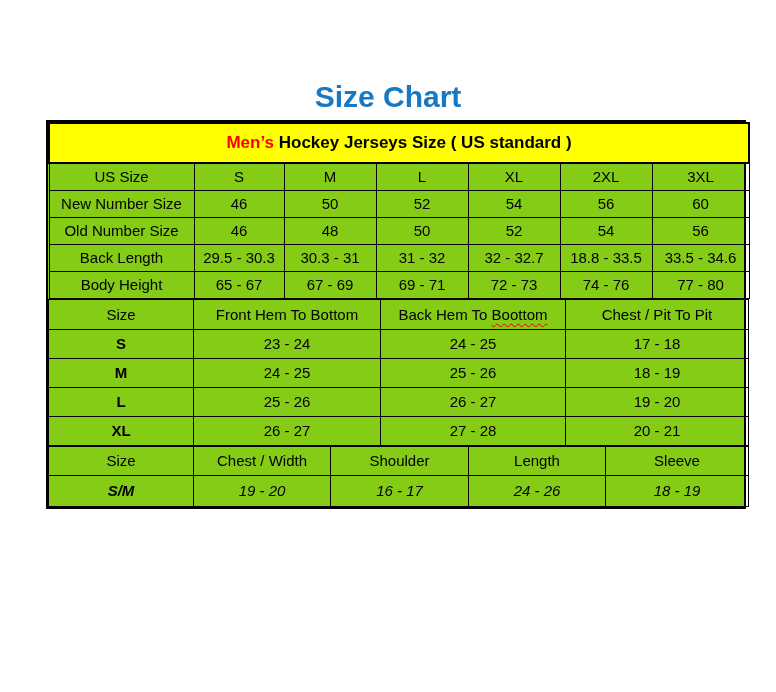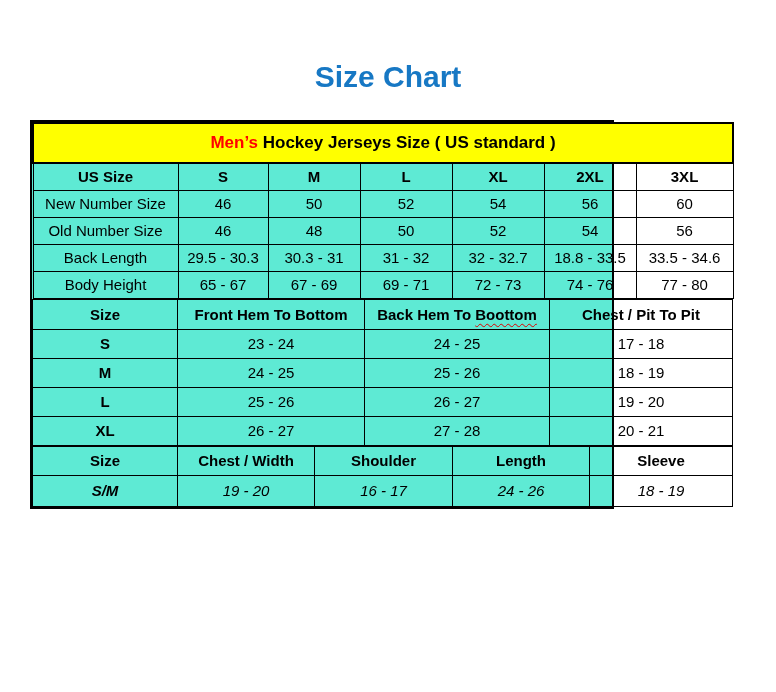--- a/index.html
+++ b/index.html
@@ -10,40 +10,40 @@
     --ink:#000000;
   }
   *{box-sizing:border-box;}
   html,body{margin:0;padding:0;}
   body{
     width:776px;height:692px;position:relative;background:#ffffff;
     font-family:"Liberation Sans", sans-serif;color:var(--ink);
     overflow:hidden;
   }
   .title{
-    position:absolute;top:60px;left:0;right:0;
+    position:absolute;top:80px;left:0;right:0;
     text-align:center;font-size:30px;font-weight:bold;
     color:var(--title-blue);
   }
   .chart-wrap{
-    position:absolute;left:30px;top:120px;width:584px;
-    border:2px solid #000;background:#5eead4;
+    position:absolute;left:46px;top:120px;width:700px;
+    border:2px solid #000;background:#84cc16;
   }
   table{width:100%;border-collapse:collapse;table-layout:fixed;}
   td{
     border:1px solid #000;text-align:center;vertical-align:middle;
     font-size:15px;padding:1px 2px;overflow:hidden;white-space:nowrap;
   }
   .band-cell{
     background:var(--band-bg);
     border:2px solid #000;
     font-weight:bold;font-size:17px;
   }
   .band-hl{color:var(--accent-red);}
-  .th-cell{font-weight:bold;}
+  .th-cell{font-weight:normal;}
   .bold-labels .row-label{font-weight:bold;}
   .misspell{
     text-decoration-line:underline;
     text-decoration-style:wavy;
     text-decoration-color:var(--squiggle-red);
     text-decoration-thickness:1px;
     text-underline-offset:3px;
     margin-top:8px;
   }
   

